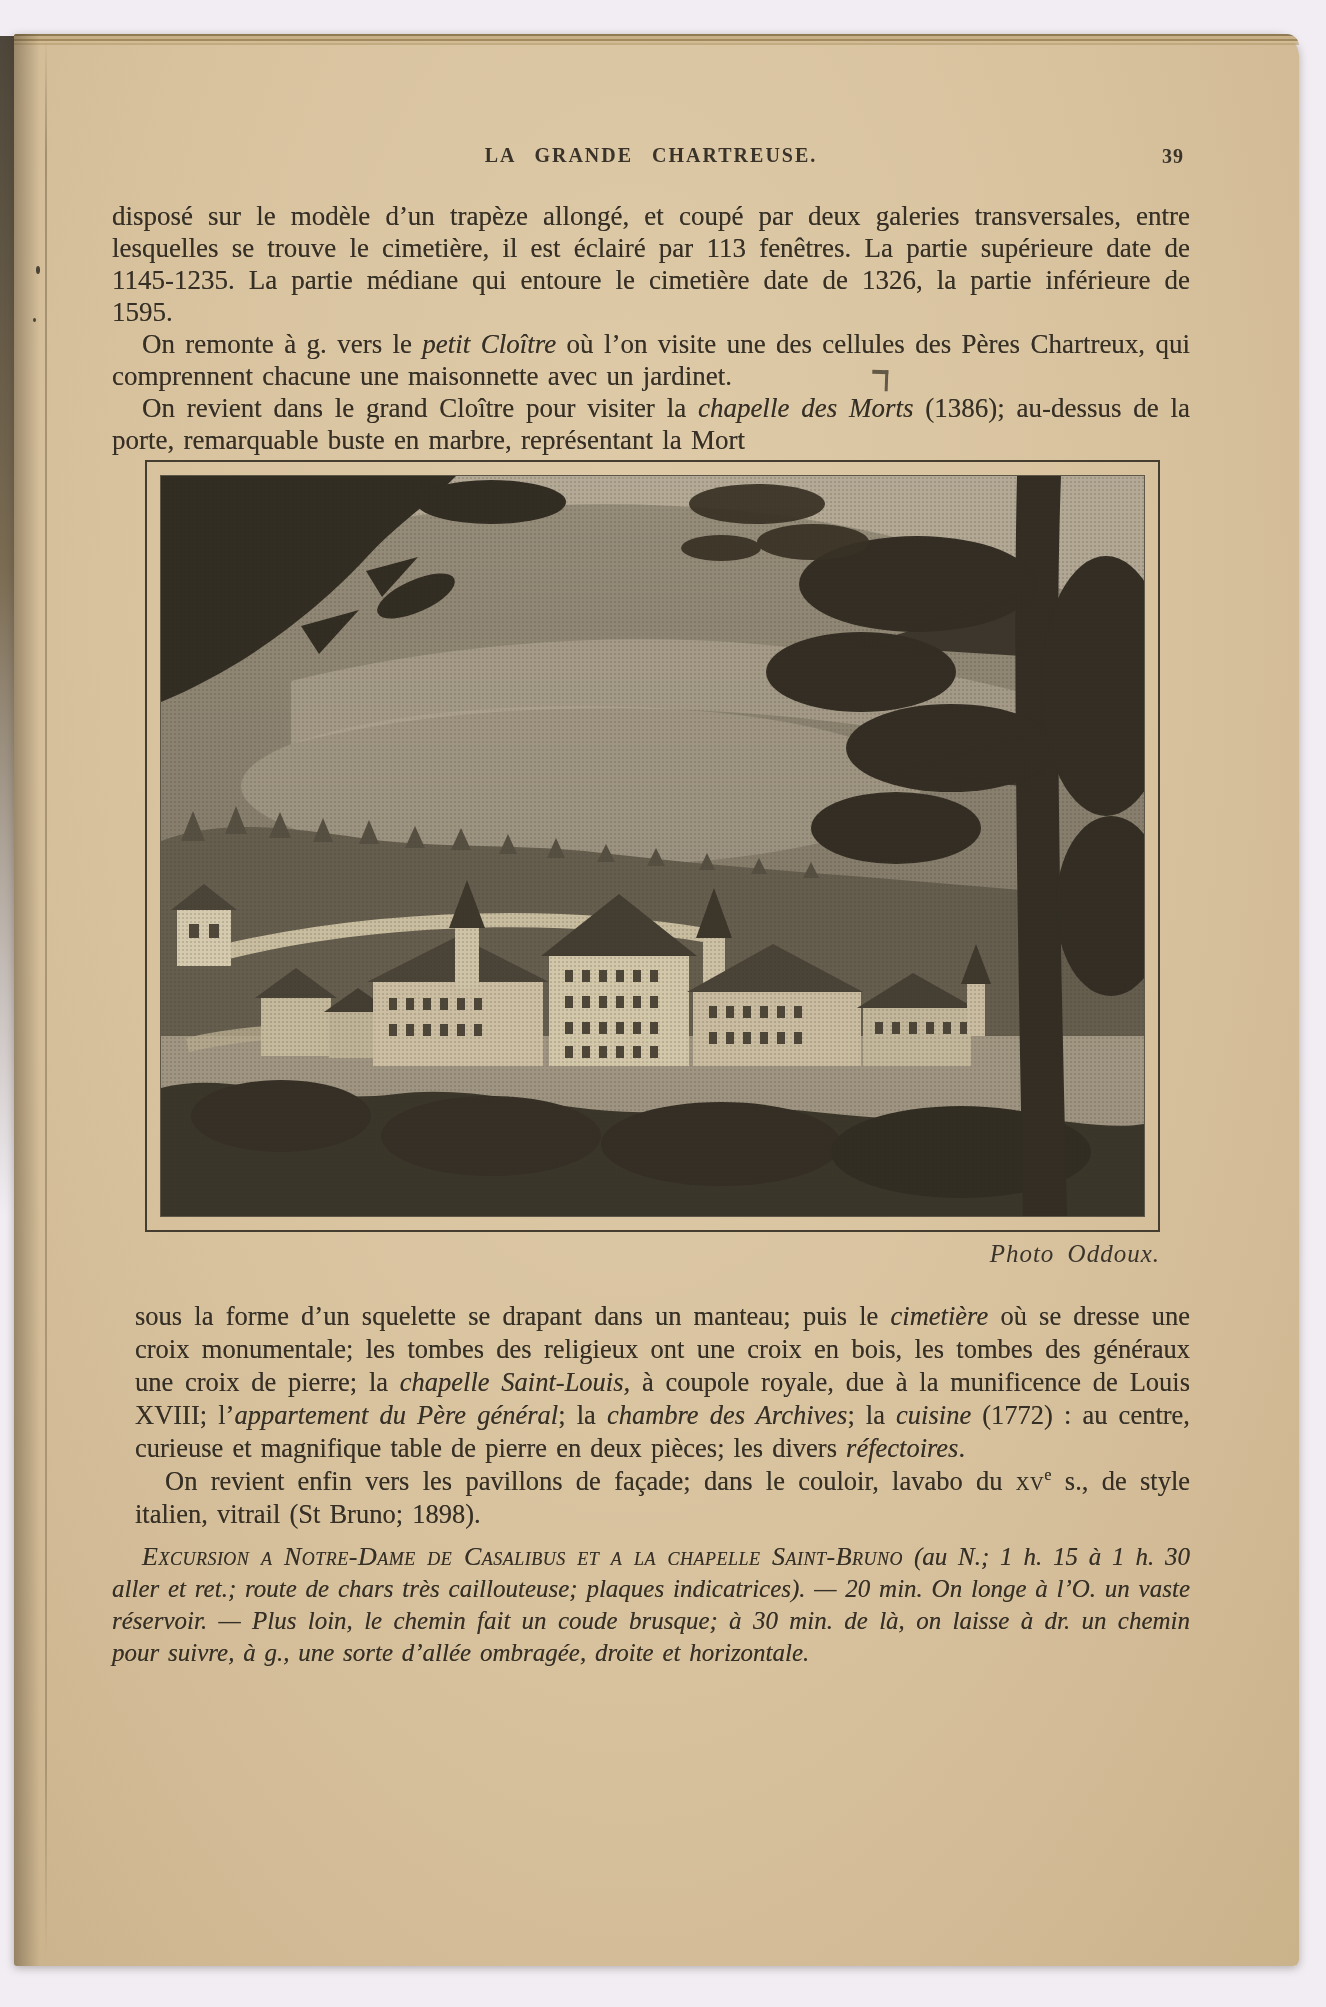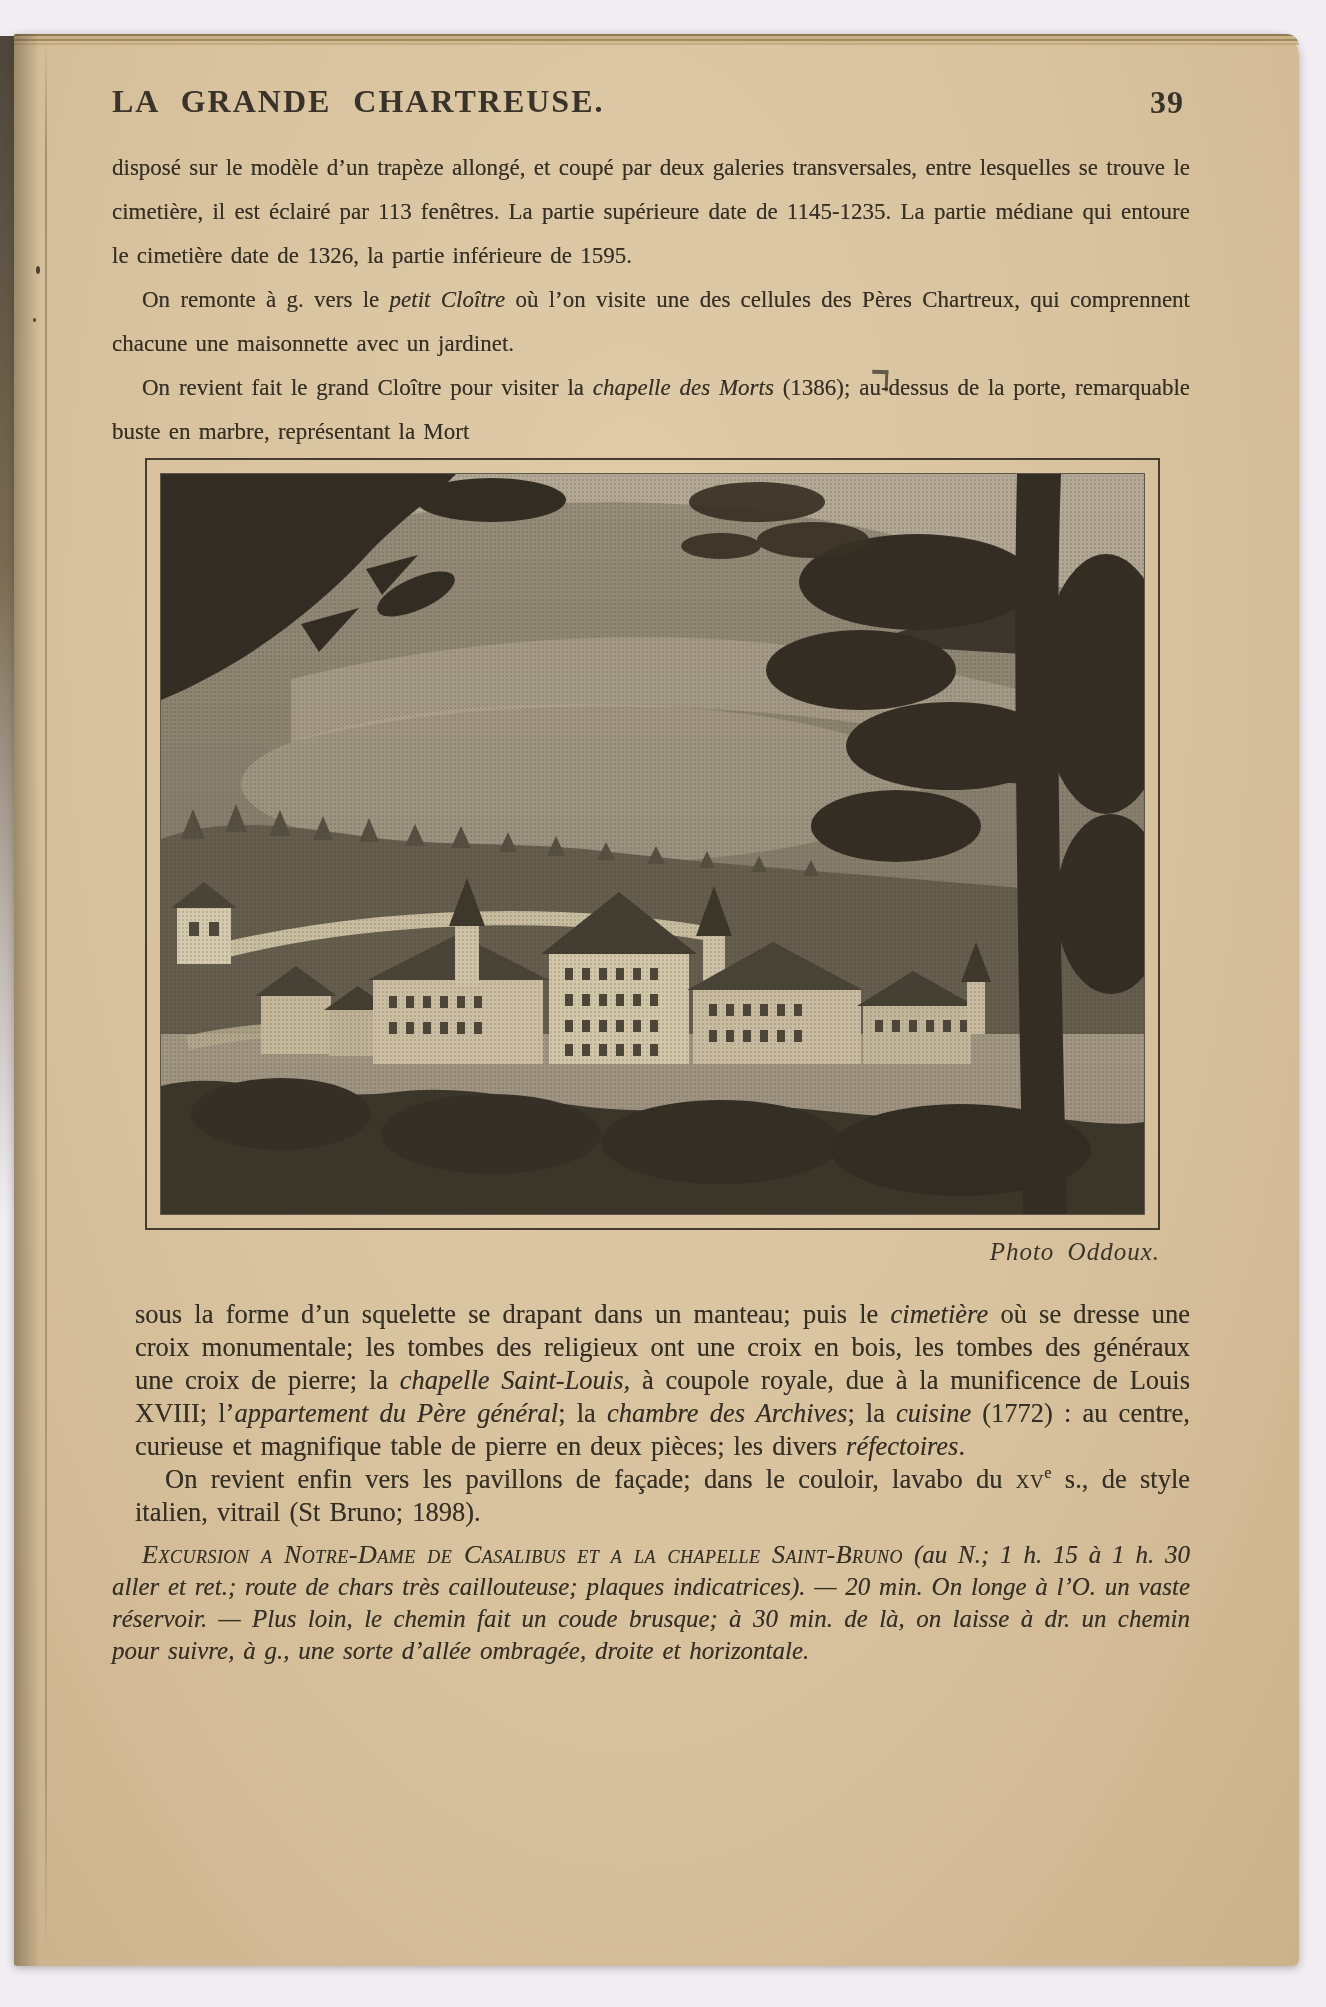--- a/index.html
+++ b/index.html
@@ -16,25 +16,25 @@
         background:linear-gradient(to right,rgba(70,58,40,.40),rgba(70,58,40,0));}
   .crease{position:absolute;left:31px;top:4px;bottom:6px;width:2px;
         background:linear-gradient(to bottom,rgba(92,76,50,0),rgba(92,76,50,.4) 6%,rgba(92,76,50,.32) 90%,rgba(92,76,50,0));}
   .speck{position:absolute;background:#4a4336;border-radius:50%;}
   .speck.s1{left:22px;top:232px;width:4px;height:8px;}
   .speck.s2{left:19px;top:284px;width:3px;height:4px;}
   .artifact{position:absolute;left:858px;top:336px;width:13px;height:17px;opacity:.8;
         border-top:4px solid #453e31;border-right:3px solid #453e31;transform:rotate(2deg);}
 
   .content{position:absolute;left:98px;top:0;width:1078px;color:#352f25;}
-  .running-head{position:relative;margin-top:50px;text-align:left;font-weight:bold;
-        font-size:32px;line-height:34px;letter-spacing:2px;word-spacing:12px;color:#3a332a;}
+  .running-head{position:relative;margin-top:104px;text-align:center;font-weight:bold;
+        font-size:20px;line-height:34px;letter-spacing:2px;word-spacing:12px;color:#3a332a;}
   .pagenum{position:absolute;right:6px;top:1px;letter-spacing:1px;word-spacing:normal;}
 
-  .para{margin:0;text-align:justify;font-size:23px;line-height:44px;word-spacing:2.5px;
+  .para{margin:0;text-align:justify;font-size:27px;line-height:32px;word-spacing:2.5px;
         text-shadow:0 0 0.6px rgba(53,47,37,.55);}
   .para.indent{text-indent:30px;}
   .p1{margin-top:28px;}
   i{}
   sup{font-size:0.62em;line-height:0;}
   .sc{font-variant:small-caps;letter-spacing:.5px;}
 
   figure{margin:4px 0 0 33px;width:1015px;}
   .photo-frame{border:2px solid #453e30;padding:13px;}
   .photo{position:relative;height:740px;border:1px solid #5e5748;background:#9a9283;
@@ -72,21 +72,21 @@
 
       <header class="running-head">
         <span>LA GRANDE CHARTREUSE.</span>
         <span class="pagenum">39</span>
       </header>
 
       <p class="para p1"><span>disposé sur le modèle d’un trapèze allongé, et coupé par deux galeries transversales, entre lesquelles se trouve le cimetière, il est éclairé par 113 fenêtres. La partie supérieure date de 1145-1235. La partie médiane qui entoure le cimetière date de 1326, la partie inférieure de 1595.</span></p>
 
       <p class="para indent"><span>On remonte à g. vers le </span><i>petit Cloître</i><span> où l’on visite une des cellules des Pères Chartreux, qui comprennent chacune une maisonnette avec un jardinet.</span></p>
 
-      <p class="para indent"><span>On revient fait le grand Cloître pour visiter la </span><i>chapelle des Morts</i><span> (1386); au-dessus de la porte, remarquable buste en marbre, représentant la Mort</span></p>
+      <p class="para indent"><span>On revient dans le grand Cloître pour visiter la </span><i>chapelle des Morts</i><span> (1386); au-dessus de la porte, remarquable buste en marbre, représentant la Mort</span></p>
 
       <figure>
         <div class="photo-frame">
           <div class="photo">
             <svg viewBox="0 0 983 740" preserveAspectRatio="none">
               <defs>
                 <linearGradient id="gHaze" x1="0" x2="0" y1="0" y2="1">
                   <stop offset="0" stop-color="#b0a897"></stop>
                     <stop offset="0.5" stop-color="#a29a89"></stop>
                     <stop offset="1" stop-color="#938b7a"></stop>

